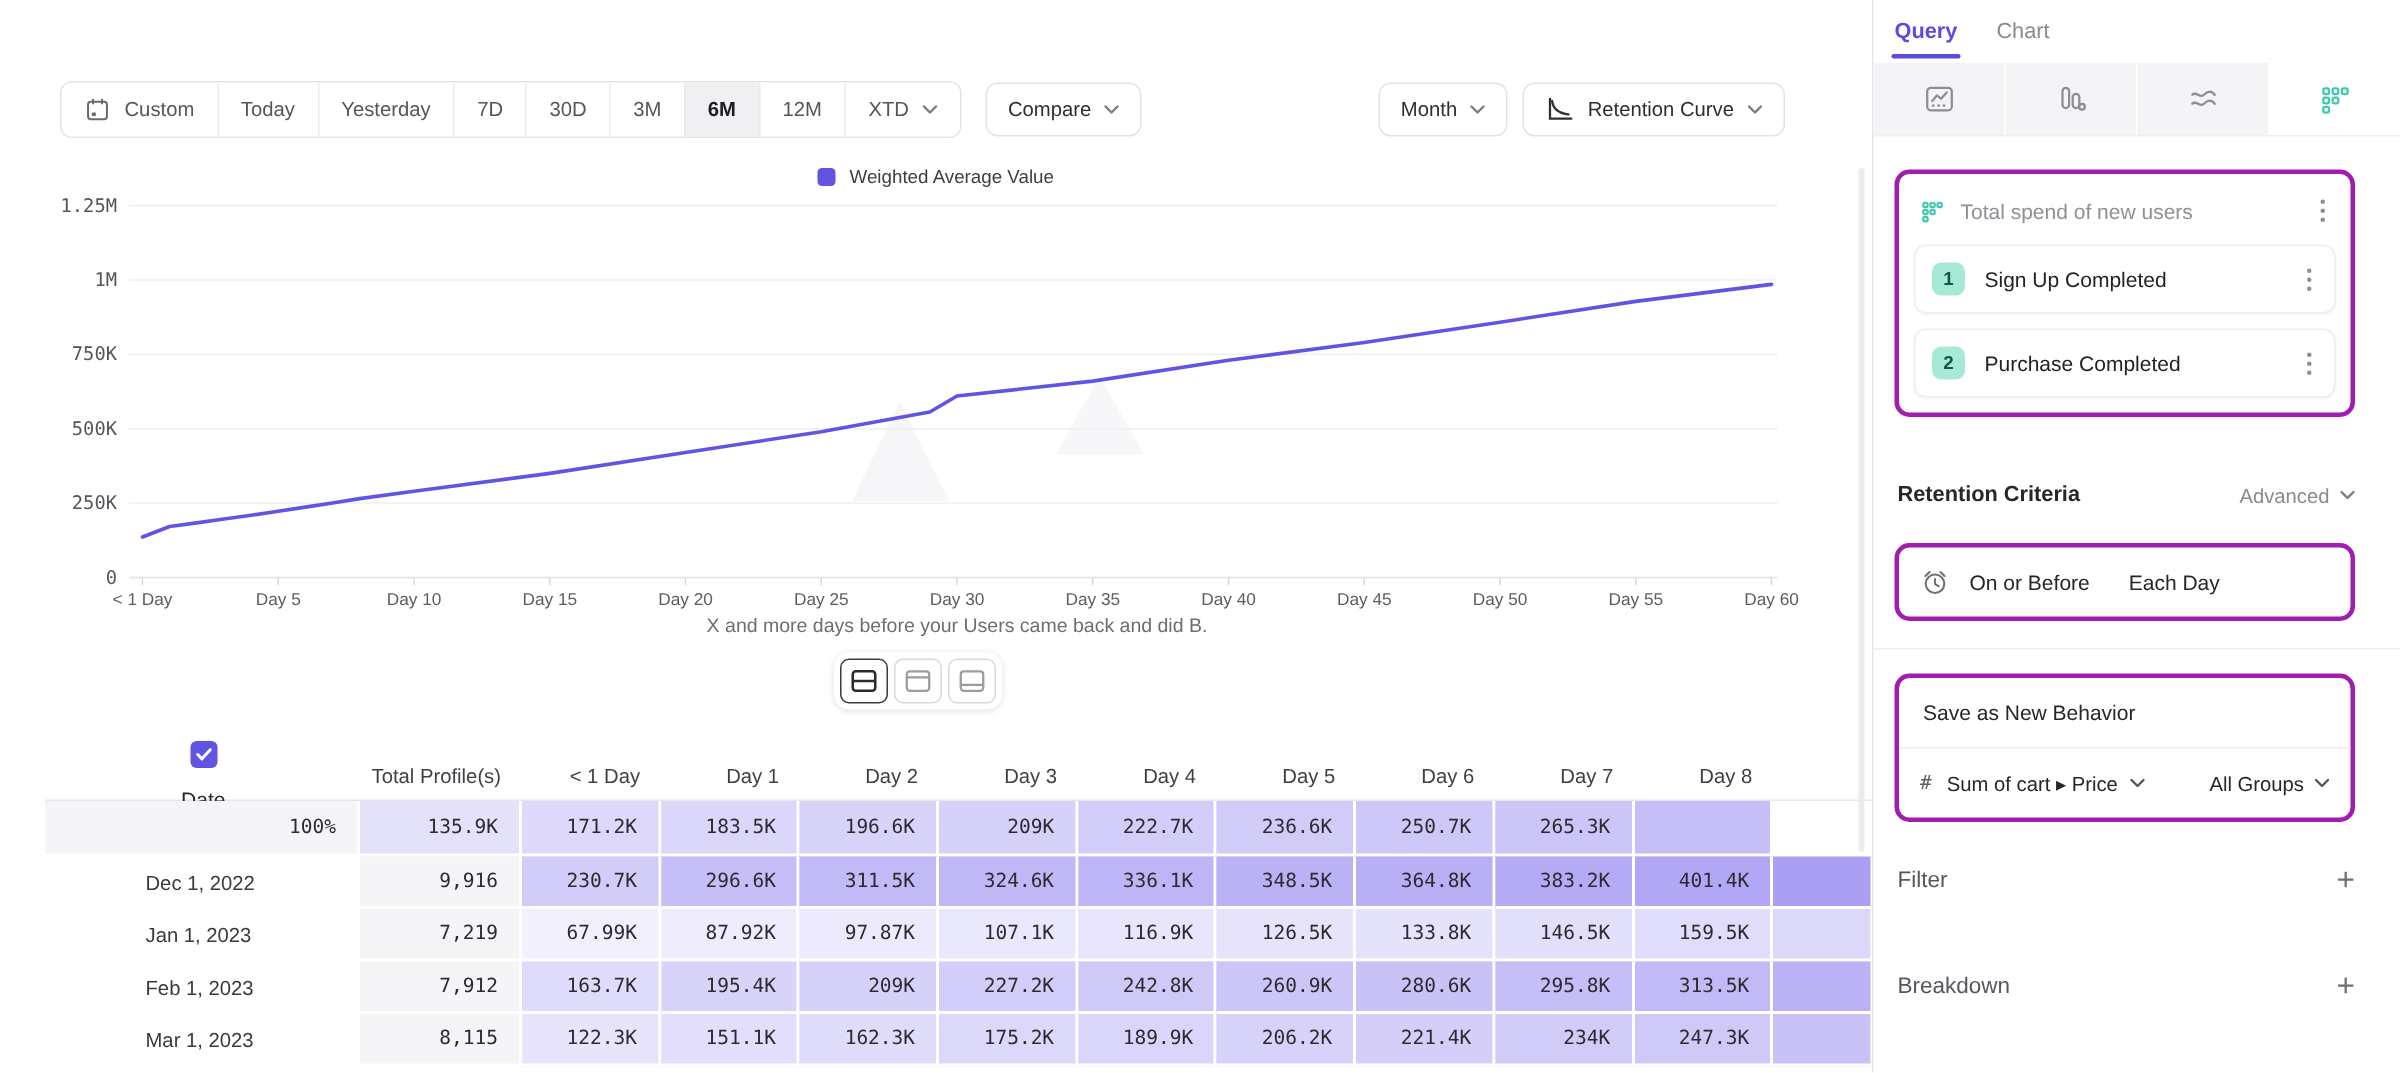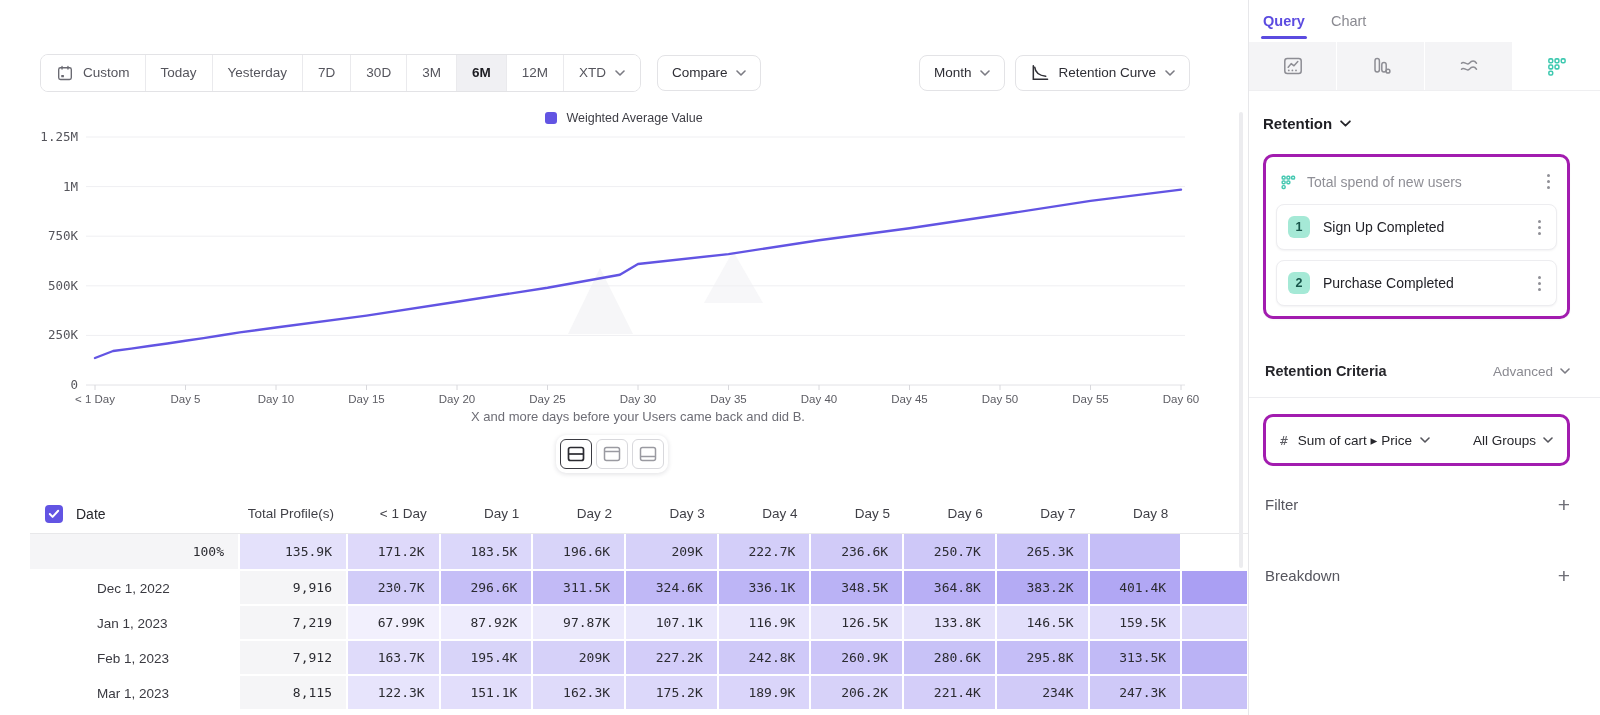--- a/index.html
+++ b/index.html
@@ -30,21 +30,21 @@
   .toggles{position:absolute;top:435px;left:0;width:1224px;display:flex;justify-content:center;}
   .tgroup{display:flex;gap:4px;background:#fff;border-radius:10px;padding:4px;box-shadow:0 1px 5px rgba(30,30,50,.14);}
   .tbtn{width:30px;height:28px;border:1px solid #d8d8dc;border-radius:6px;background:#fff;display:flex;
         align-items:center;justify-content:center;cursor:pointer;color:#9a9aa1;}
   .tbtn.active{border-color:#3a3a41;color:#2a2a30;}
   
   .table{position:absolute;top:494px;left:30px;width:1218px;}
   .trow{display:grid;grid-template-columns:210px 108px repeat(9,92.7px) 66.7px;}
   .trow.header{height:39px;border-bottom:1px solid #e8e8ea;}
   .hcell{display:flex;align-items:center;justify-content:flex-end;padding-right:14px;font-size:13.5px;color:#3f3f46;}
-  .hcell.first{justify-content:flex-start;padding-left:15px;gap:13px;font-size:14px;color:#26262b;}
+  .hcell.first{justify-content:flex-start;padding-left:15px;gap:13px;font-size:14px;color:#26262b;flex-direction:column;}
   .cell{font-family:"DejaVu Sans Mono",monospace;font-size:13px;color:#2b2b31;display:flex;align-items:center;
         justify-content:flex-end;padding-right:14px;border-right:2px solid #fff;border-bottom:2px solid #fff;}
   .cell.total{background:#f5f5f7;}
   .label-cell{display:flex;align-items:center;font-size:13.5px;color:#3a3a41;background:#fff;}
   .checkbox{width:18px;height:18px;border-radius:4px;background:var(--accent,#6254e3);display:flex;align-items:center;
             justify-content:center;flex:none;cursor:pointer;}
   .caret{flex:none;margin-left:15px;color:#3c3c42;cursor:pointer;}
   
   .sidebar{position:absolute;top:0;right:0;width:352px;height:715px;background:#fff;border-left:1px solid #e7e7ea;box-sizing:border-box;}
   .tabs{display:flex;gap:26px;height:42px;align-items:center;padding-left:14px;}
@@ -389,26 +389,20 @@
             <rect x="9.5" y="3" width="4" height="4" rx="1.3"></rect>
             <rect x="16" y="3" width="4" height="4" rx="1.3"></rect>
             <rect x="3" y="9.5" width="4" height="4" rx="1.3"></rect>
             <rect x="9.5" y="9.5" width="4" height="4" rx="1.3"></rect>
             <rect x="3" y="16" width="4" height="4" rx="1.3"></rect>
           </g>
         </svg>
     </div>
   </div>
 
-  <div class="section-head">
-    <span>Retention</span>
-    <svg class="chev" width="11" height="7" viewBox="0 0 10 6">
-        <path d="M1 1l4 4 4-4" fill="none" stroke="#26262b" stroke-width="1.6" stroke-linecap="round" stroke-linejoin="round"></path>
-      </svg>
-  </div>
 
   <div class="card bcard">
     <div class="bhead">
       <svg width="16" height="16" viewBox="0 0 22 22">
           <g fill="none" stroke="#45c8b1" stroke-width="2">
             <rect x="3" y="3" width="4" height="4" rx="1.3"></rect>
             <rect x="9.5" y="3" width="4" height="4" rx="1.3"></rect>
             <rect x="16" y="3" width="4" height="4" rx="1.3"></rect>
             <rect x="3" y="9.5" width="4" height="4" rx="1.3"></rect>
             <rect x="9.5" y="9.5" width="4" height="4" rx="1.3"></rect>
@@ -447,24 +441,36 @@
   <div class="criteria-row">
     <span class="criteria-label">Retention Criteria</span>
     <span class="advanced">
       <span>Advanced</span>
       <svg class="chev" width="10" height="6" viewBox="0 0 10 6">
           <path d="M1 1l4 4 4-4" fill="none" stroke="currentColor" stroke-width="1.6" stroke-linecap="round" stroke-linejoin="round"></path>
         </svg>
     </span>
   </div>
 
+  <div class="card when">
+    <svg width="20" height="20" viewBox="0 0 22 22">
+        <circle cx="11" cy="12.3" r="6.8" fill="none" stroke="#6f6f76" stroke-width="1.5"></circle>
+        <path d="M11 8.8v3.7l2.7 1.6" fill="none" stroke="#6f6f76" stroke-width="1.5" stroke-linecap="round" stroke-linejoin="round"></path>
+        <path d="M4 6.6l3-2.9M18 6.6l-3-2.9" fill="none" stroke="#6f6f76" stroke-width="1.5" stroke-linecap="round"></path>
+      </svg>
+    <span class="cond">On or Before</span>
+    <span class="freq">Each Day</span>
+  </div>
 
   <div class="divider"></div>
 
   <div class="card ccard">
+    <div class="crow1">
+      <span>Save as New Behavior</span>
+    </div>
     <div class="crow2">
       <span class="hash">#</span>
       <span class="measure">
         <span>Sum of cart ▸ Price</span>
         <svg class="chev" width="10" height="6" viewBox="0 0 10 6">
             <path d="M1 1l4 4 4-4" fill="none" stroke="#55555c" stroke-width="1.6" stroke-linecap="round" stroke-linejoin="round"></path>
           </svg>
       </span>
       <span class="groups">
         <span>All Groups</span>

